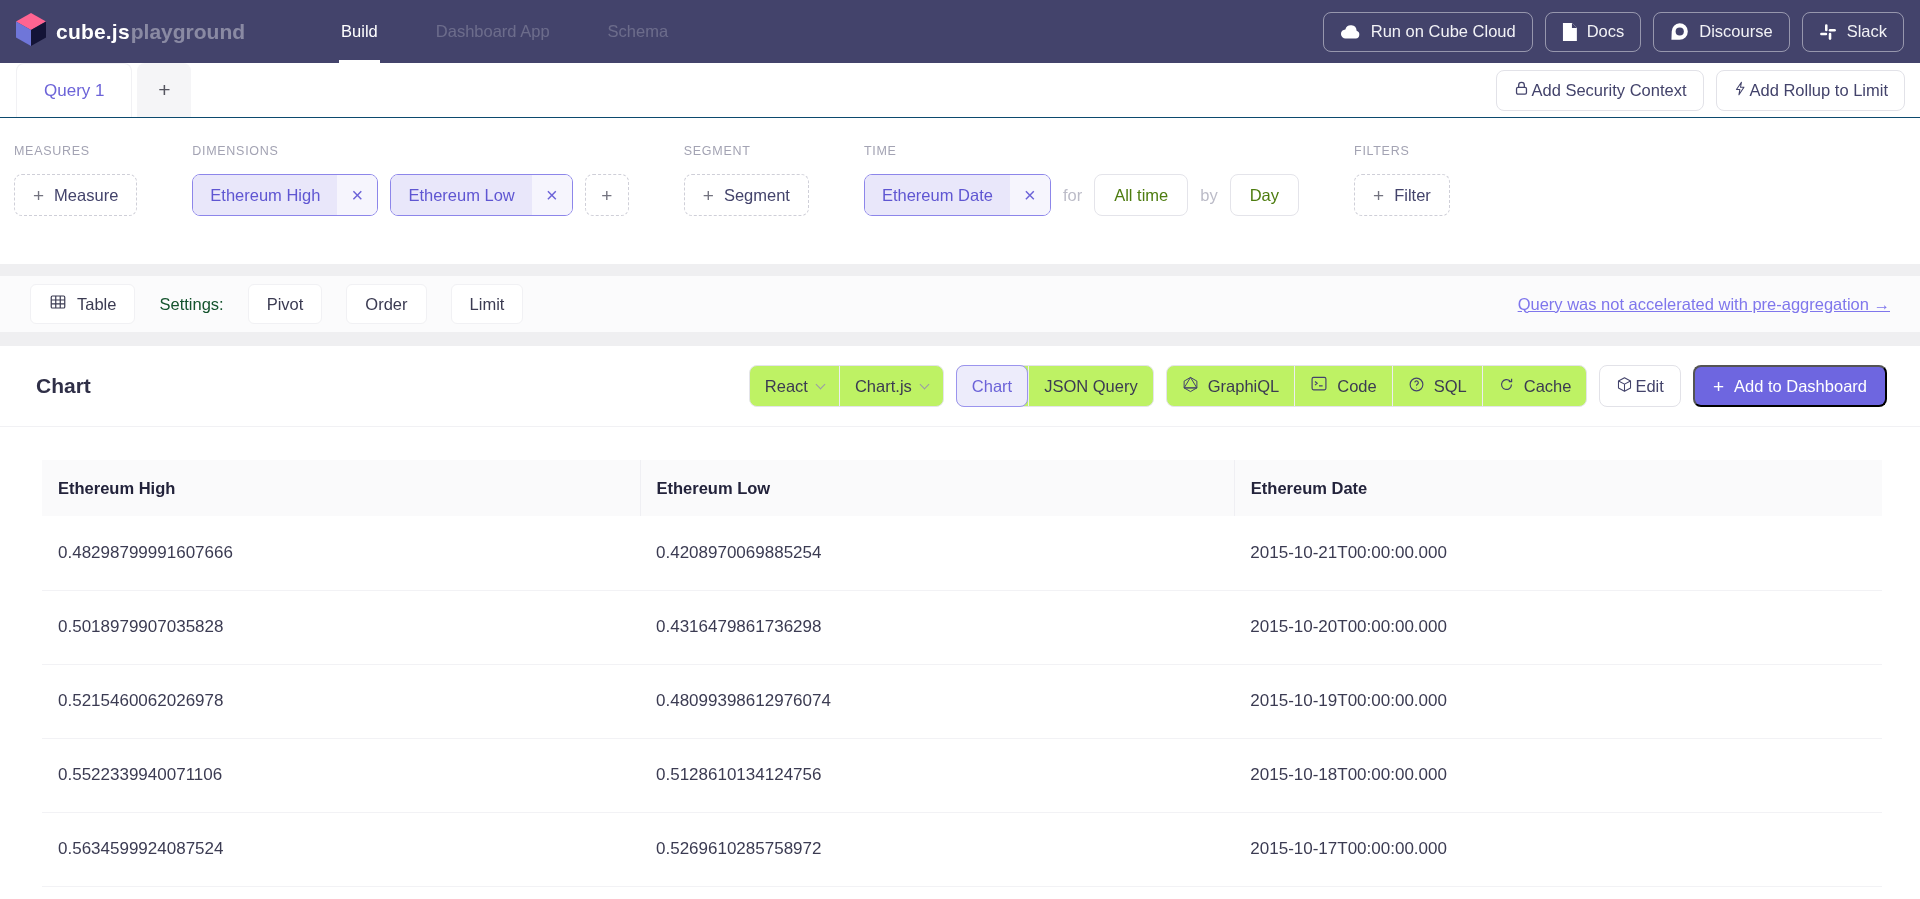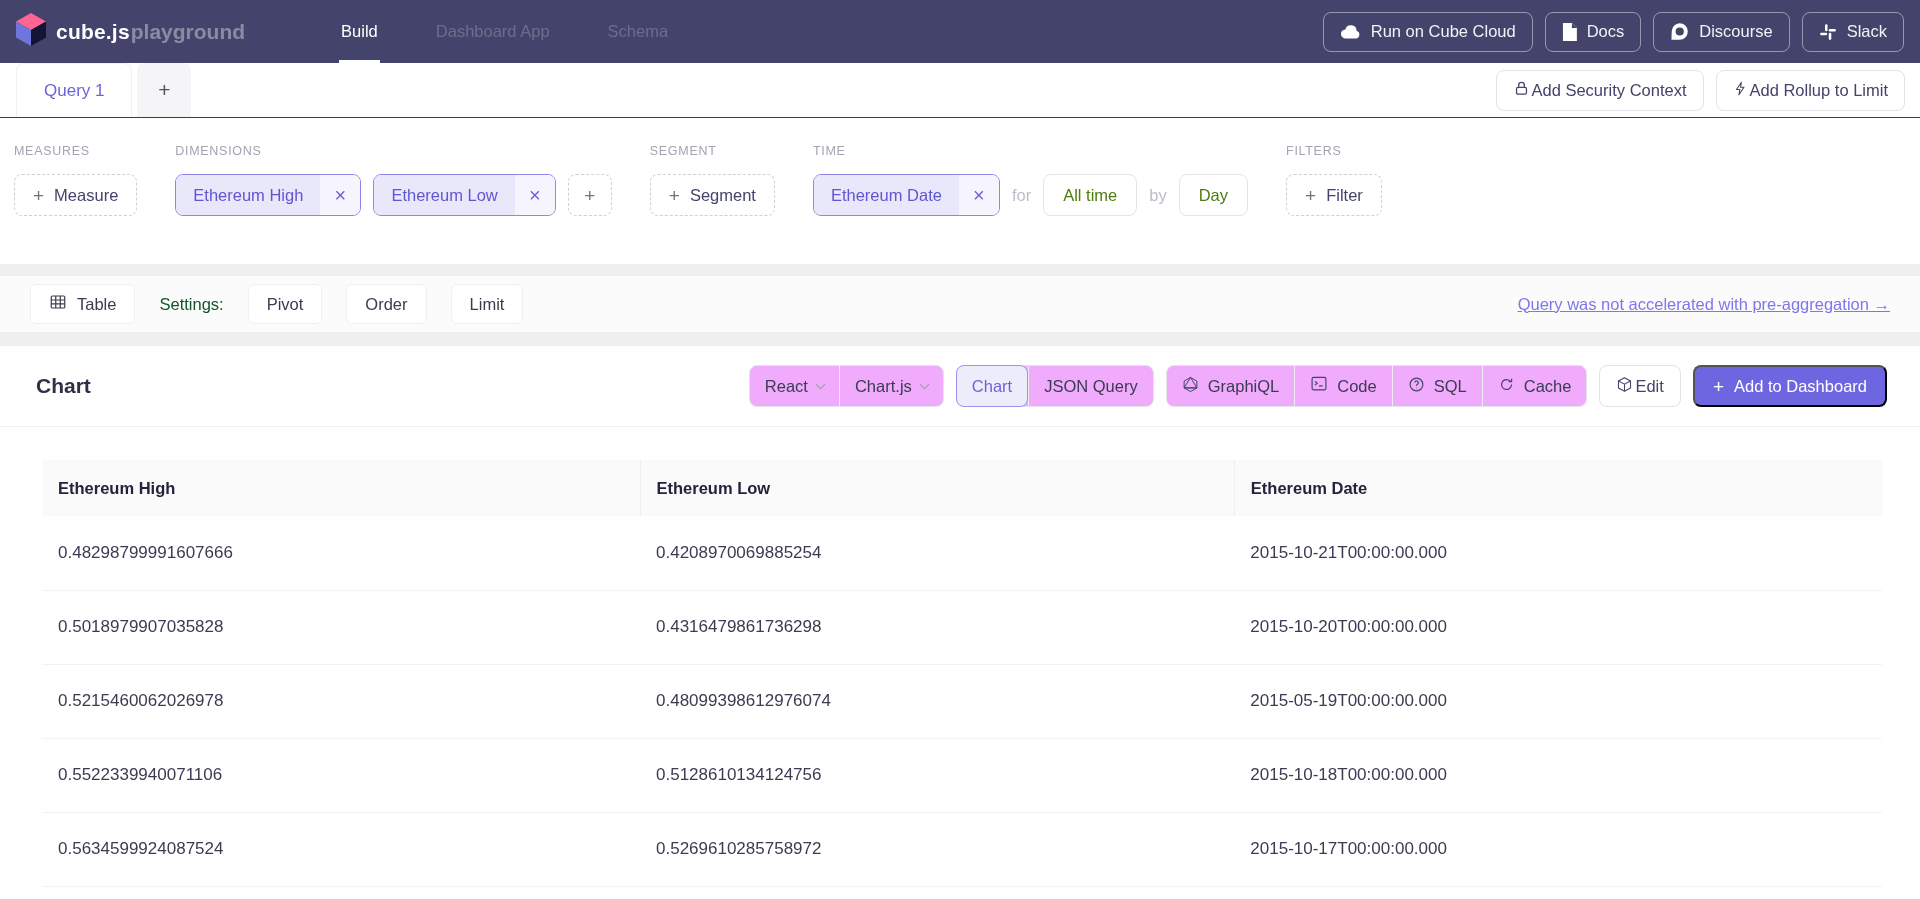--- a/index.html
+++ b/index.html
@@ -30,21 +30,21 @@
           border-radius:8px 8px 0 0; cursor:pointer; }
   .qtab-add { width:54px; display:flex; align-items:center; justify-content:center;
               background:#F5F5F7; color:#55555F; font-size:21px; margin-left:5px;
               border-radius:8px 8px 0 0; cursor:pointer; }
   .tabrow-actions { margin-left:auto; display:flex; gap:12px; align-items:center; padding-right:15px; }
   .ghost-btn { display:flex; align-items:center; gap:2px; height:41px; padding:0 16px;
                border:1px solid #E2E2E8; border-radius:8px; background:#fff; font-size:16.5px;
                color:#43436B; cursor:pointer; }
 
   
-  .builder { background:#fff; padding:26px 14px 48px; display:flex; gap:38px; align-items:flex-start; }
+  .builder { background:#fff; padding:26px 14px 48px; display:flex; gap:55px; align-items:flex-start; }
   .glabel { font-size:12.5px; color:#A3A3B3; letter-spacing:.7px; margin-bottom:16px; }
   .grow { display:flex; gap:12px; align-items:center; }
   .dashed-btn { display:flex; align-items:center; gap:10px; height:42px; padding:0 18px;
                 border:1px dashed #CFCFD8; border-radius:8px; background:#fff; font-size:16.5px;
                 color:#43436B; cursor:pointer; white-space:nowrap; }
   .dashed-btn.square { width:44px; justify-content:center; padding:0; }
   .plus-glyph { color:#73737F; font-size:19px; line-height:1; }
   .chip { display:flex; align-items:stretch; border:1px solid #8D86EA; border-radius:8px;
           overflow:hidden; height:42px; cursor:pointer; }
   .chip-label { display:flex; align-items:center; padding:0 17px; background:#E9E7FA;
@@ -66,21 +66,21 @@
   .preagg-link { margin-left:auto; font-size:16.5px; color:#7F76EC; text-decoration:underline;
                  cursor:pointer; }
 
   
   .chart-card { background:#fff; margin-top:14px; height:600px; }
   .chart-head { height:81px; display:flex; align-items:center; padding:0 33px 0 36px;
                 border-bottom:1px solid #F1F1F4; }
   .chart-title { font-size:21px; color:#2F2F47; font-weight:600; }
   .toolbar { margin-left:auto; display:flex; gap:12px; align-items:center; }
   .btn-group { display:flex; align-items:stretch; height:42px; border:1px solid #E4E4EA;
-               border-radius:8px; background:#f0abfc; }
+               border-radius:8px; background:#bef264; }
   .bg-item { display:flex; align-items:center; gap:9px; padding:0 15px; font-size:16.5px;
              color:#3B3B52; border-left:1px solid #EDEDF1; cursor:pointer; white-space:nowrap; }
   .bg-item:first-child { border-left:none; }
   .bg-item.activeview { background:#EDECFB; color:#6C63D8; border:1px solid #9B94EE;
                         border-radius:8px; margin:-1px 0 -1px -1px; }
   .chev { width:7px; height:7px; border-right:1.6px solid #9A9AA8; border-bottom:1.6px solid #9A9AA8;
           transform:rotate(45deg); margin-top:-4px; }
   .primary-btn { height:42px; display:flex; align-items:center; gap:10px; padding:0 18px;
                  background:#6E66E0; color:#fff; border-radius:8px; font-size:16.5px; cursor:pointer; }
   .primary-btn .plus-glyph { color:#fff; }
@@ -378,21 +378,21 @@
 
             <tr>
               <td>0.5018979907035828</td>
               <td>0.4316479861736298</td>
               <td>2015-10-20T00:00:00.000</td>
             </tr>
 
             <tr>
               <td>0.5215460062026978</td>
               <td>0.48099398612976074</td>
-              <td>2015-05-19T00:00:00.000</td>
+              <td>2015-10-19T00:00:00.000</td>
             </tr>
 
             <tr>
               <td>0.5522339940071106</td>
               <td>0.5128610134124756</td>
               <td>2015-10-18T00:00:00.000</td>
             </tr>
 
             <tr>
               <td>0.5634599924087524</td>

